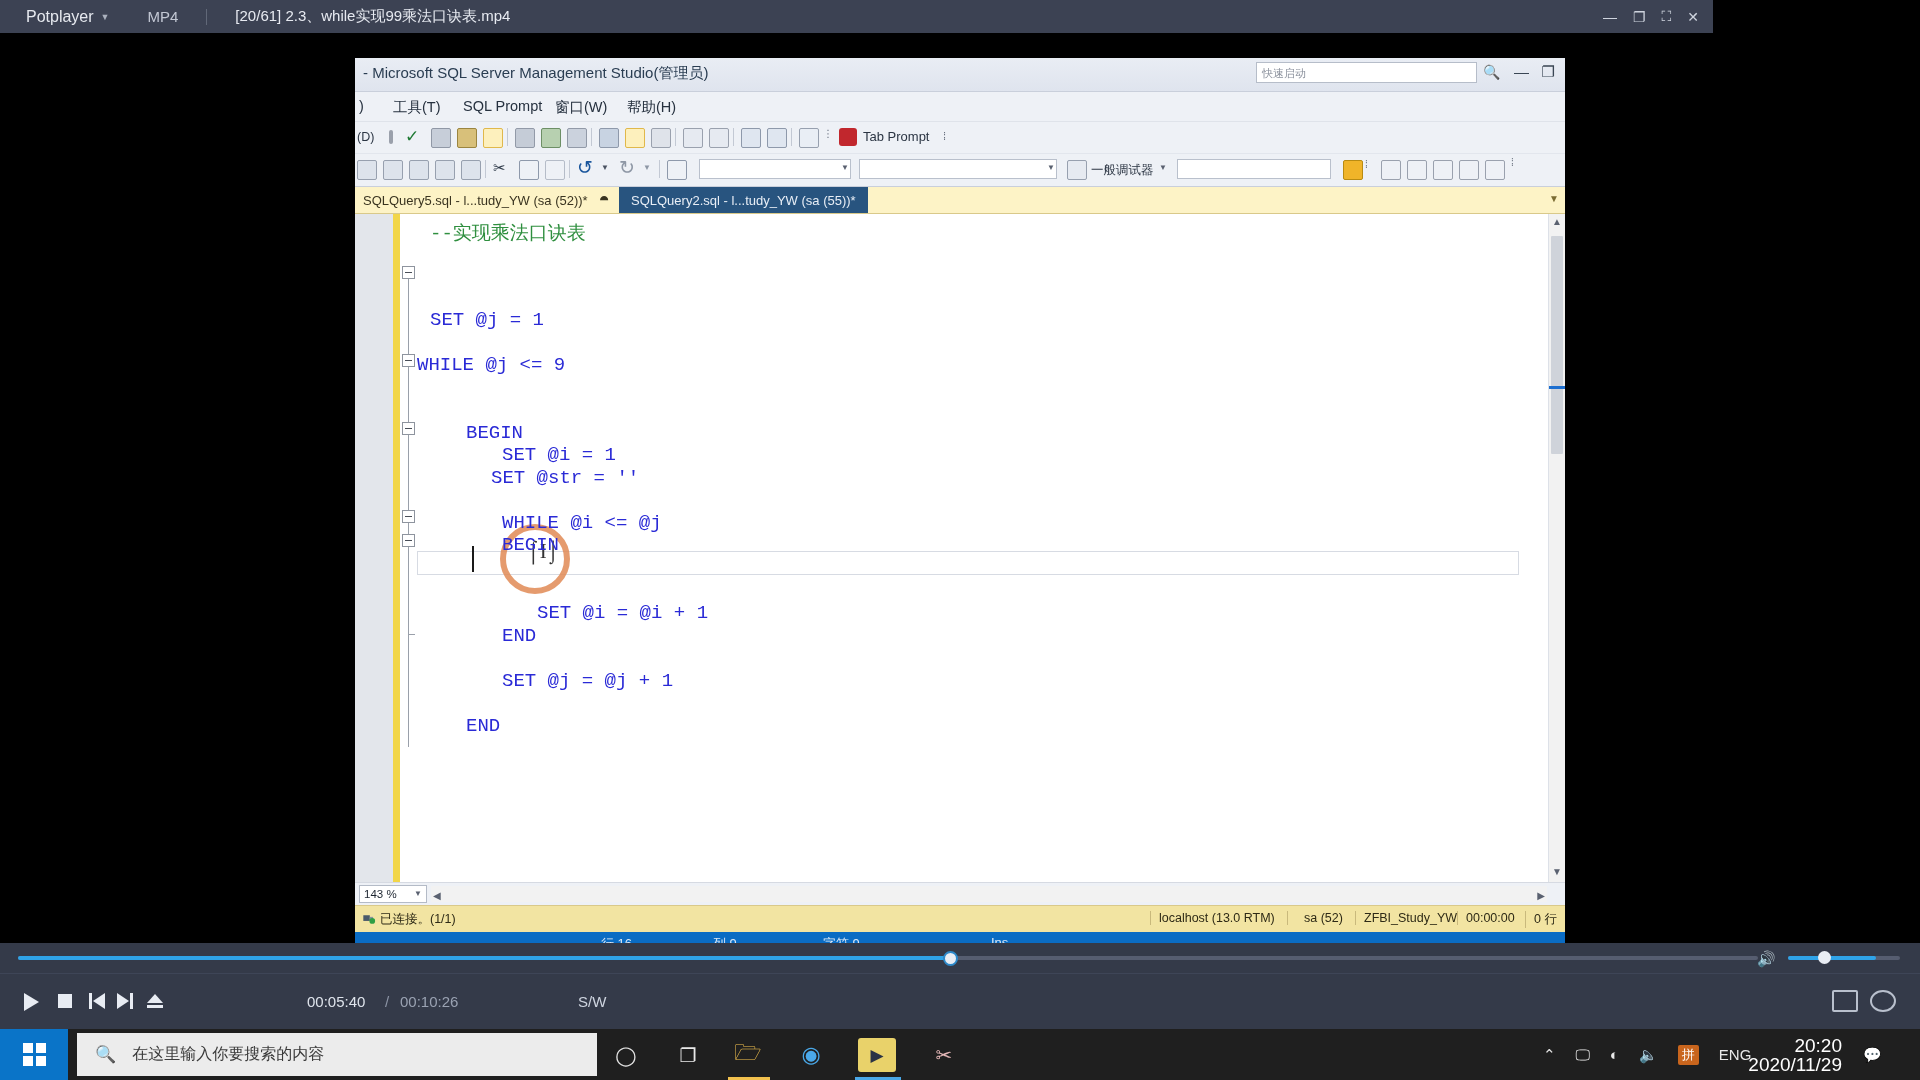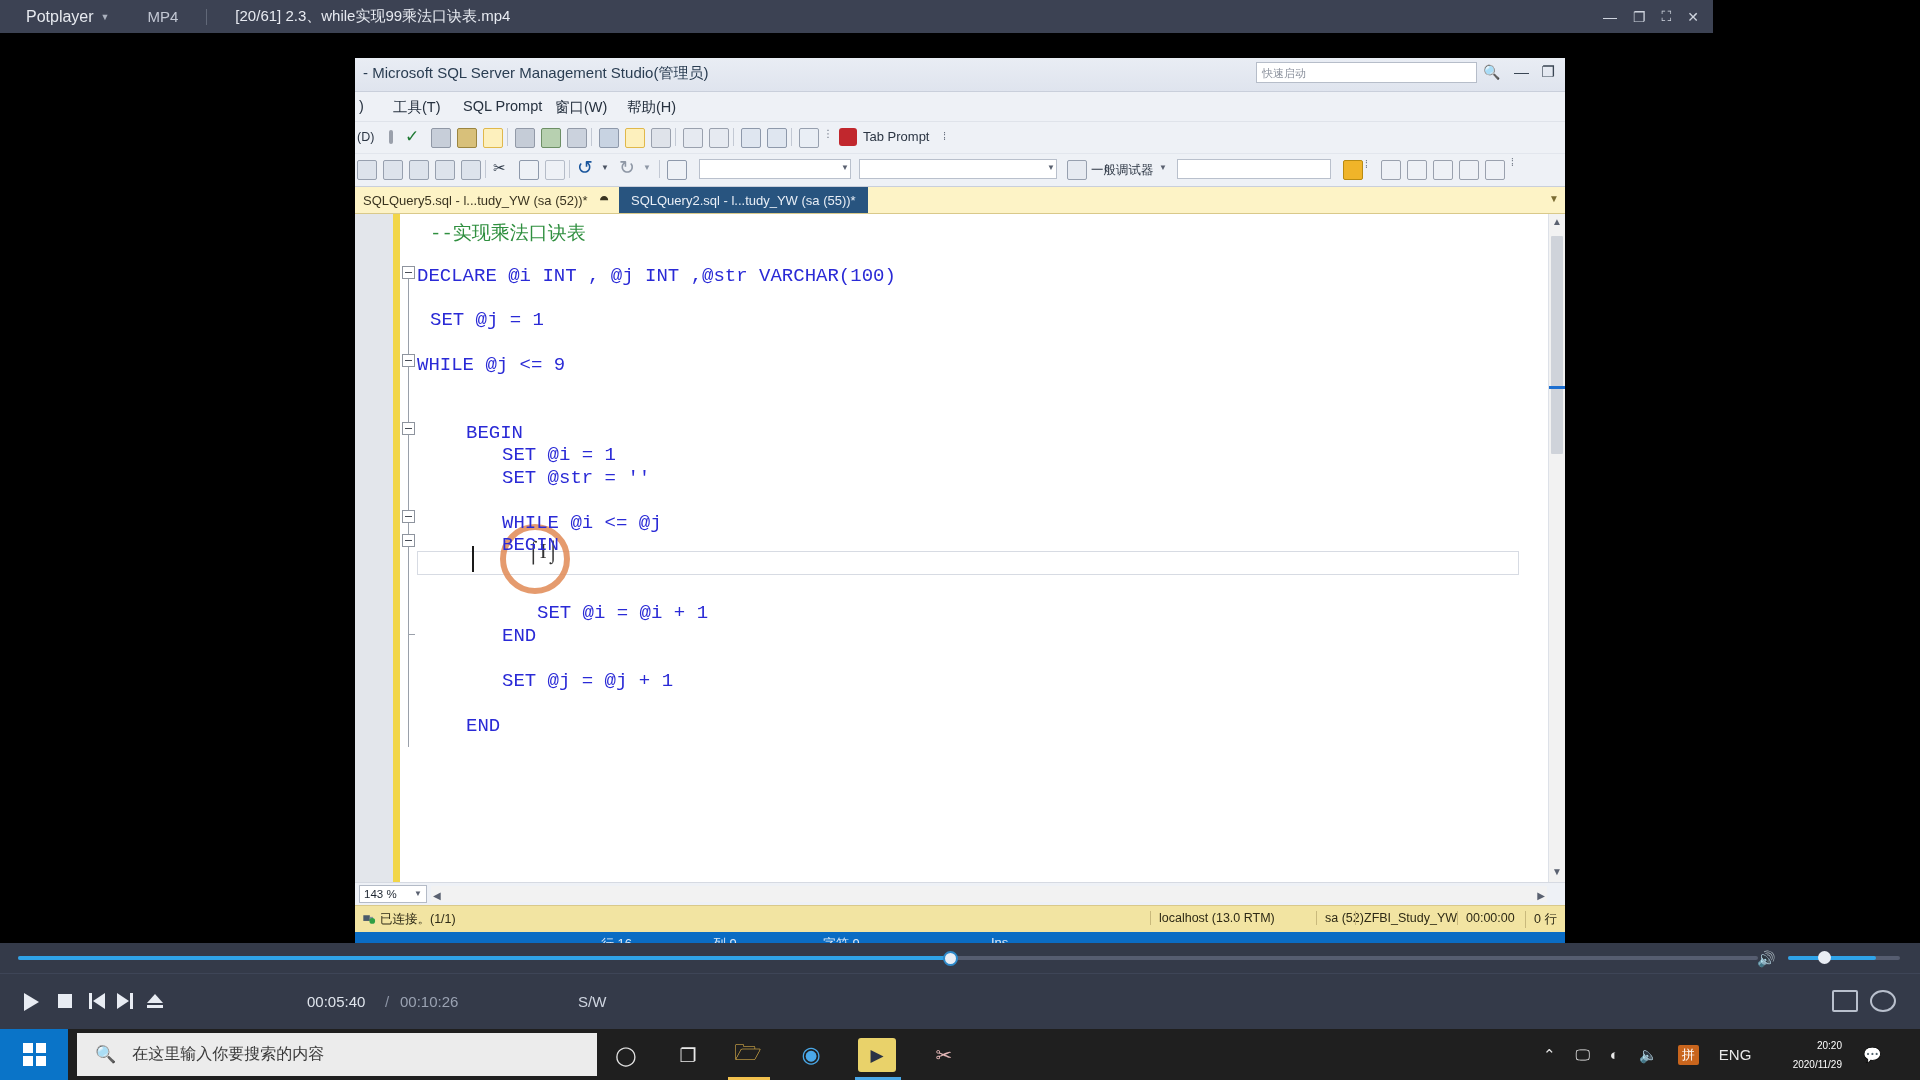--- a/index.html
+++ b/index.html
@@ -122,21 +122,21 @@
   .winlogo{display:grid;grid-template-columns:10px 10px;grid-template-rows:10px 10px;gap:3px;}
   .winlogo i{background:#fff;display:block;}
   .searchbox{position:absolute;left:77px;top:4px;width:520px;height:43px;background:#ececec;
     display:flex;align-items:center;}
   .searchbox .sico{margin-left:18px;font-size:17px;color:#444;}
   .searchbox .stxt{margin-left:16px;font-size:16px;color:#3a3a3a;}
   .tb-icon{position:absolute;top:11px;height:30px;display:flex;align-items:center;justify-content:center;}
   .tb-active-underline{position:absolute;top:48px;height:3px;background:#4aa8e8;}
   .tray{position:absolute;right:0;top:0;height:51px;display:flex;align-items:center;color:#e8e8e8;}
   .tray span{margin-left:20px;font-size:15px;}
-  .clock{position:absolute;right:78px;top:7px;text-align:right;color:#fff;font-size:10px;line-height:19px;}
+  .clock{position:absolute;right:78px;top:7px;text-align:right;color:#fff;font-size:19px;line-height:19px;}
 </style>
 </head>
 <body>
 
 <div id="root">
 
   <div class="pp-titlebar">
     <div class="pp-logo">Potplayer</div>
     <div class="pp-caret">▼</div>
     <div class="pp-fmt">MP4</div>
@@ -262,26 +262,25 @@
         <div class="fold-end" style="top:420px"></div>
 
         <div class="curline" style="left:62px;right:46px;top:337px"></div>
         <div class="caret" style="left:117px;top:332px;height:26px"></div>
 
         <div class="mousecircle" style="left:145px;top:310px;width:58px;height:58px"></div>
         <div class="ibeam" style="left:172px;top:325px">⌠I⌡</div>
 
         <div class="code">
           <div class="cl cmt" style="top:6px;left:13px">--实现乘法口诀表</div>
-          <div class="cl kw" style="top:48px;left:0px">DECLARE @i INT , @j INT ,@str VARCHAR(100)</div>
           <div class="cl kw" style="top:92px;left:13px">SET @j = 1</div>
           <div class="cl kw" style="top:137px;left:0px">WHILE @j &lt;= 9</div>
           <div class="cl kw" style="top:205px;left:49px">BEGIN</div>
           <div class="cl kw" style="top:227px;left:85px">SET @i = 1</div>
-          <div class="cl kw" style="top:250px;left:85px">SET @str = ''</div>
+          <div class="cl kw" style="top:250px;left:74px">SET @str = ''</div>
           <div class="cl kw" style="top:295px;left:85px">WHILE @i &lt;= @j</div>
           <div class="cl kw" style="top:317px;left:85px">BEGIN</div>
           <div class="cl kw" style="top:385px;left:120px">SET @i = @i + 1</div>
           <div class="cl kw" style="top:408px;left:85px">END</div>
           <div class="cl kw" style="top:453px;left:85px">SET @j = @j + 1</div>
           <div class="cl kw" style="top:498px;left:49px">END</div>
         </div>
 
         <div class="ed-vscroll">
           <div class="ed-vbtn" style="top:2px">▲</div>
@@ -303,21 +302,21 @@
       </div>
 
       <div class="connbar">
         <svg class="plug" viewBox="0 0 16 16">
           <rect x="1" y="4" width="8" height="7" fill="#4a5a6a"></rect>
           <rect x="9" y="6" width="4" height="3" fill="#8a93a0"></rect>
           <circle cx="12" cy="11" r="3.5" fill="#2f9e44"></circle>
         </svg>
         <div class="ctext" style="left:25px">已连接。(1/1)</div>
         <div class="ctext" style="left:795px;border-left:1px solid #c9b97c;padding-left:8px">localhost (13.0 RTM)</div>
-        <div class="ctext" style="left:961px;border-left:1px solid #c9b97c;padding-left:8px">sa (52)</div>
+        <div class="ctext" style="left:932px;border-left:1px solid #c9b97c;padding-left:16px">sa (52)</div>
         <div class="ctext" style="left:1000px;border-left:1px solid #c9b97c;padding-left:8px">ZFBI_Study_YW</div>
         <div class="ctext" style="left:1102px;border-left:1px solid #c9b97c;padding-left:8px">00:00:00</div>
         <div class="ctext" style="left:1170px;border-left:1px solid #c9b97c;padding-left:8px">0 行</div>
       </div>
     </div>
 
   </div>
 
   <div class="linebar">
     <span style="left:246px">行 16</span>

